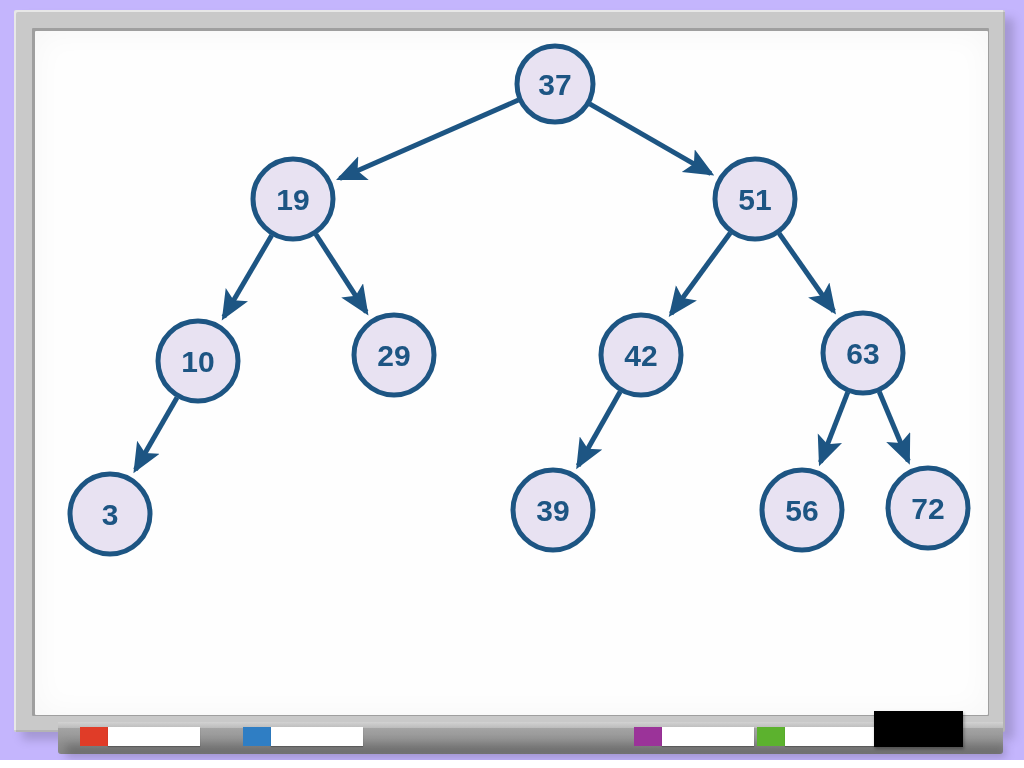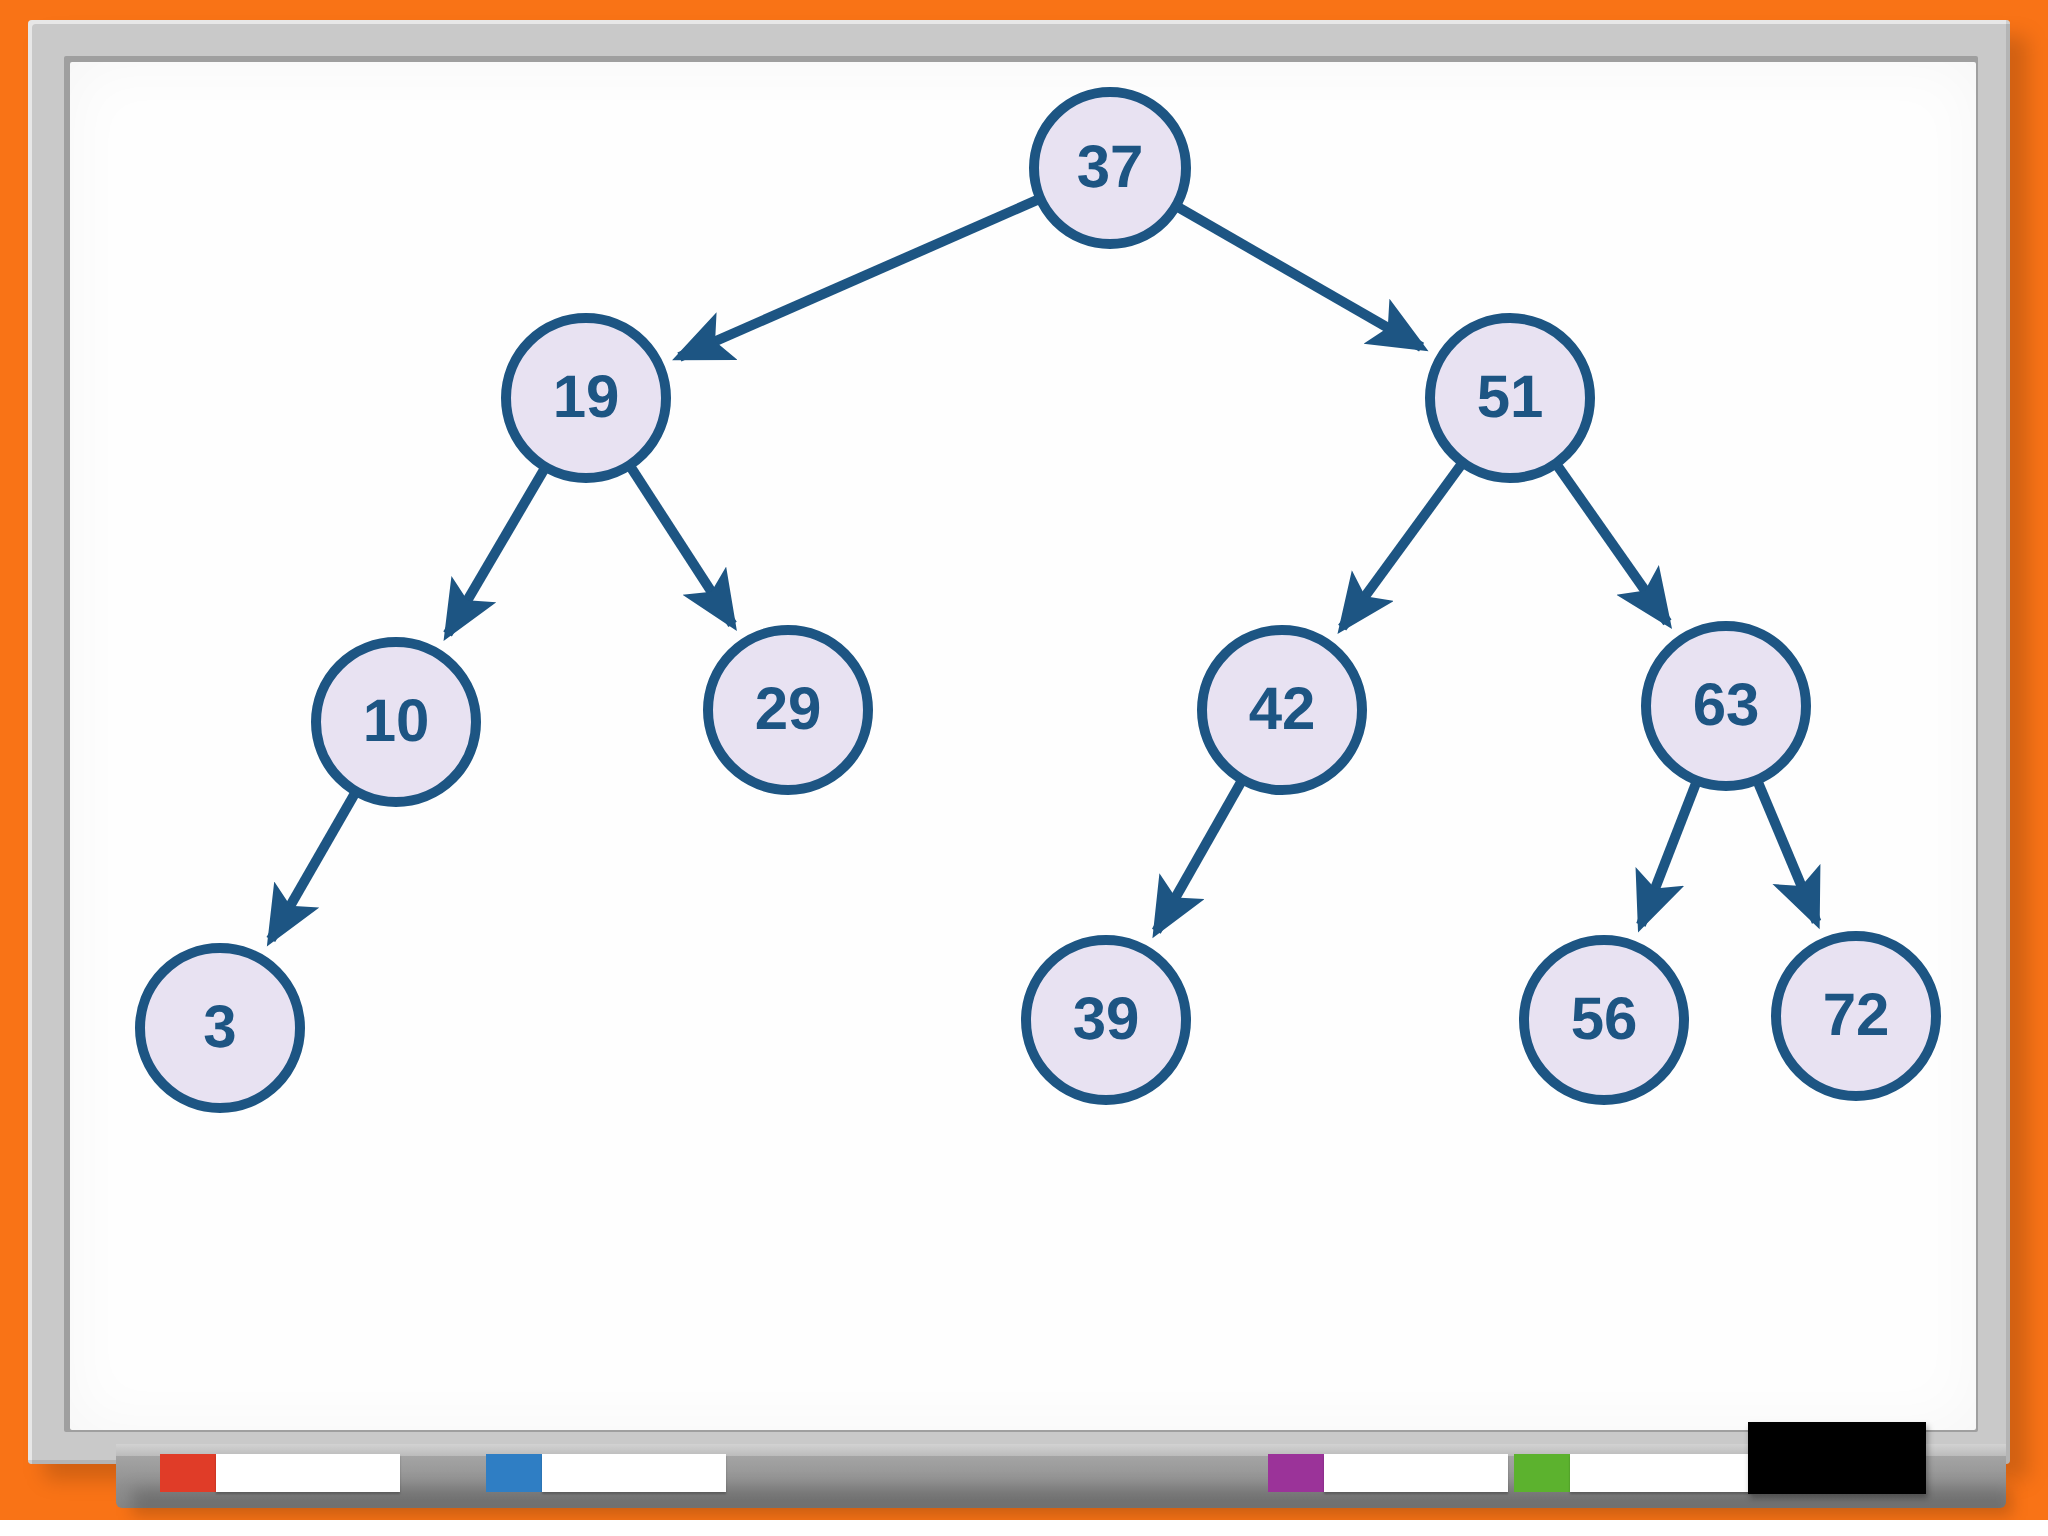--- a/index.html
+++ b/index.html
@@ -6,21 +6,21 @@
   html, body {
     margin: 0;
     padding: 0;
     background: #ffffff;
   }
   #stage {
     position: relative;
     width: 1024px;
     height: 760px;
     overflow: hidden;
-    background: #f97316;
+    background: #c4b5fd;
     font-family: "Liberation Sans", sans-serif;
   }
 
   
   .wb-shadow {
     position: absolute;
     left: 22px;
     top: 18px;
     width: 992px;
     height: 722px;

